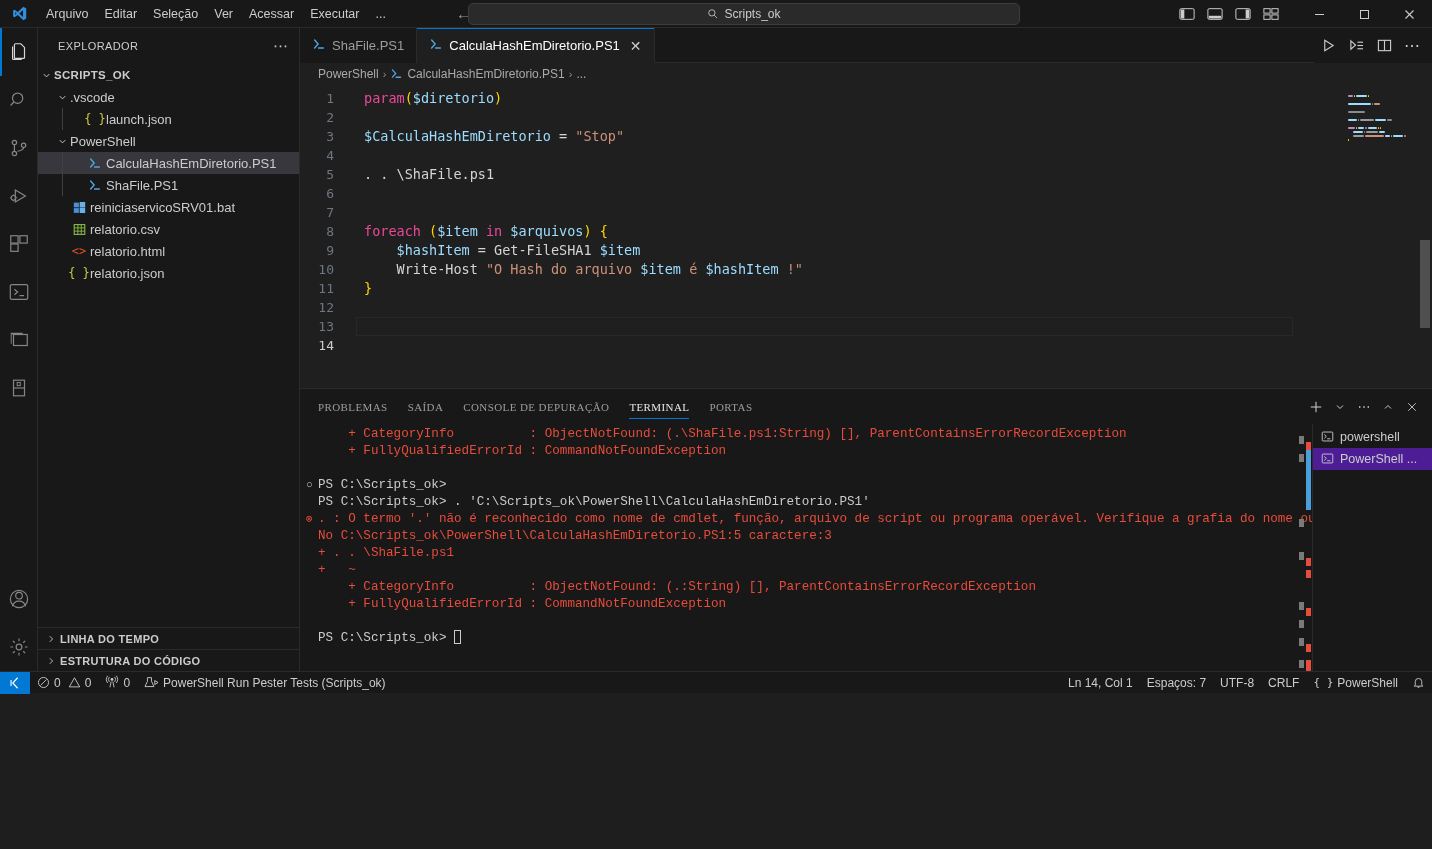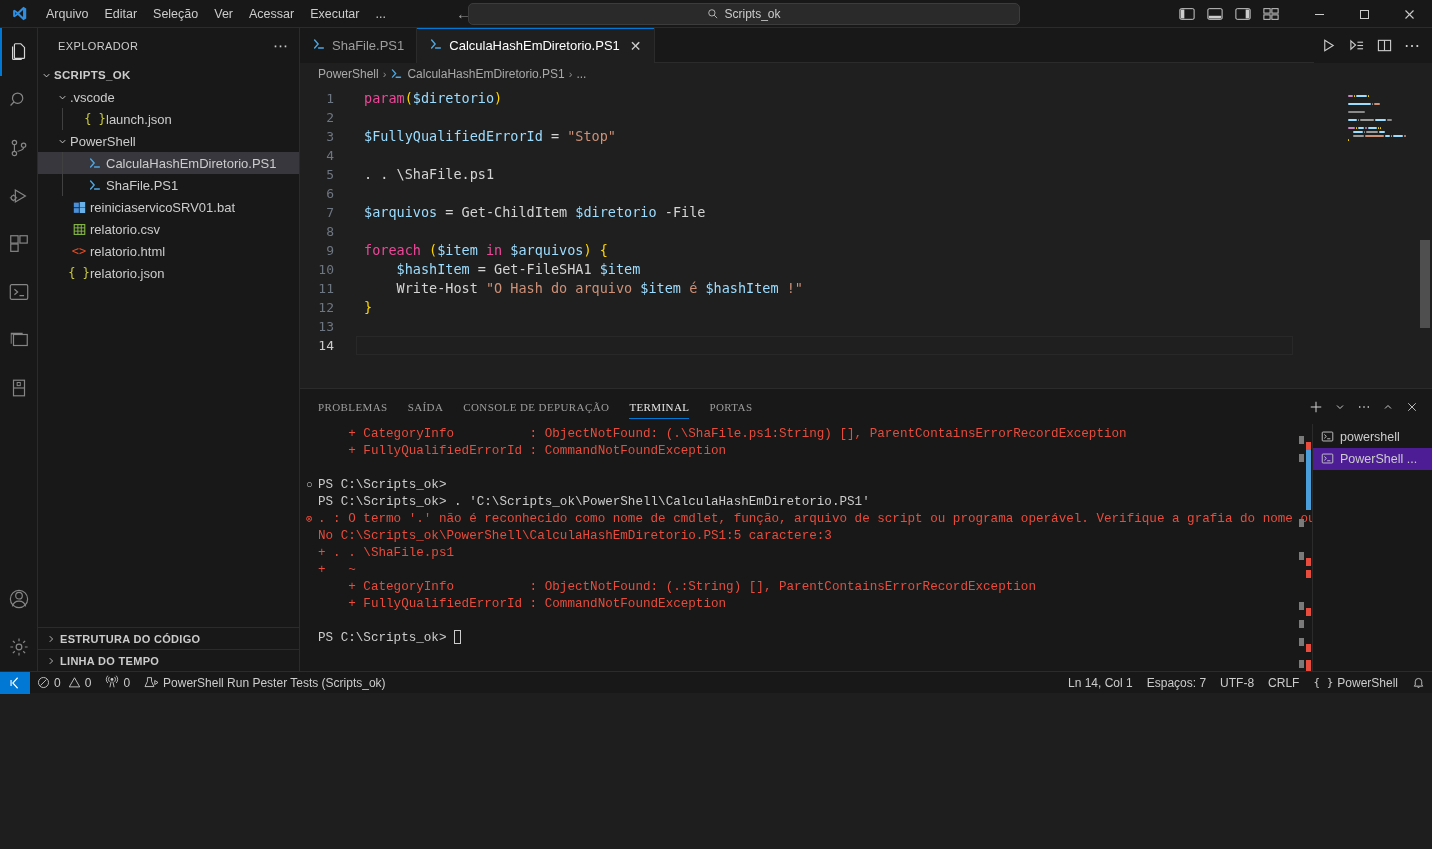--- a/index.html
+++ b/index.html
@@ -431,29 +431,29 @@
         </div>
 
       </div>
 
       <div class="sb-section">
         <span class="chev">
           <svg width="10" height="10" viewBox="0 0 16 16">
               <path d="M6 3.5l4.5 4.5L6 12.5" fill="none" stroke="#cccccc" stroke-width="1.4"></path>
             </svg>
         </span>
-        <span>ESTRUTURA DO CÓDIGO</span>
+        <span>LINHA DO TEMPO</span>
       </div>
       <div class="sb-section">
         <span class="chev">
           <svg width="10" height="10" viewBox="0 0 16 16">
               <path d="M6 3.5l4.5 4.5L6 12.5" fill="none" stroke="#cccccc" stroke-width="1.4"></path>
             </svg>
         </span>
-        <span>LINHA DO TEMPO</span>
+        <span>ESTRUTURA DO CÓDIGO</span>
       </div>
     </div>
 
     <div class="editor-area">
 
       <div class="tabs-row">
         <div class="tab">
           <span>
             <svg width="14" height="14" viewBox="0 0 16 16">
                 <path d="M3 3.5l4 4.5-4 4.5" fill="none" stroke="#4fa7e0" stroke-width="1.6" stroke-linecap="round"></path>
@@ -527,25 +527,24 @@
               <div>9</div>
               <div>10</div>
               <div>11</div>
               <div>12</div>
               <div>13</div>
               <div class="cur">14</div>
             </div>
           <div class="code-lines" id="codelines">
               <div class="cline"><span class="t-kw">param</span><span class="t-br1">(</span><span class="t-var">$diretorio</span><span class="t-br1">)</span></div>
               <div class="cline">&nbsp;</div>
-              <div class="cline"><span class="t-var">$FullyQualifiedErrorId</span><span class="t-op"> = </span><span class="t-str">"Stop"</span></div>
+              <div class="cline"><span class="t-var">$CalculaHashEmDiretorio</span><span class="t-op"> = </span><span class="t-str">"Stop"</span></div>
               <div class="cline">&nbsp;</div>
               <div class="cline"><span class="t-plain">. . \ShaFile.ps1</span></div>
               <div class="cline">&nbsp;</div>
-              <div class="cline"><span class="t-var">$arquivos</span><span class="t-op"> = </span><span class="t-cmd">Get-ChildItem </span><span class="t-var">$diretorio</span><span class="t-plain"> -File</span></div>
               <div class="cline">&nbsp;</div>
               <div class="cline"><span class="t-kw">foreach</span><span class="t-plain"> </span><span class="t-br1">(</span><span class="t-var">$item</span><span class="t-kw"> in </span><span class="t-var">$arquivos</span><span class="t-br1">)</span><span class="t-plain"> </span><span class="t-br1">{</span></div>
               <div class="cline"><span class="t-plain">    </span><span class="t-var">$hashItem</span><span class="t-op"> = </span><span class="t-cmd">Get-FileSHA1 </span><span class="t-var">$item</span></div>
               <div class="cline"><span class="t-plain">    </span><span class="t-cmd">Write-Host </span><span class="t-str">"O Hash do arquivo </span><span class="t-var">$item</span><span class="t-str"> é </span><span class="t-var">$hashItem</span><span class="t-str"> !"</span></div>
               <div class="cline"><span class="t-br1">}</span></div>
               <div class="cline">&nbsp;</div>
               <div class="cline highlight">&nbsp;</div>
             </div>
         </div>
         <div class="minimap" id="minimap">

